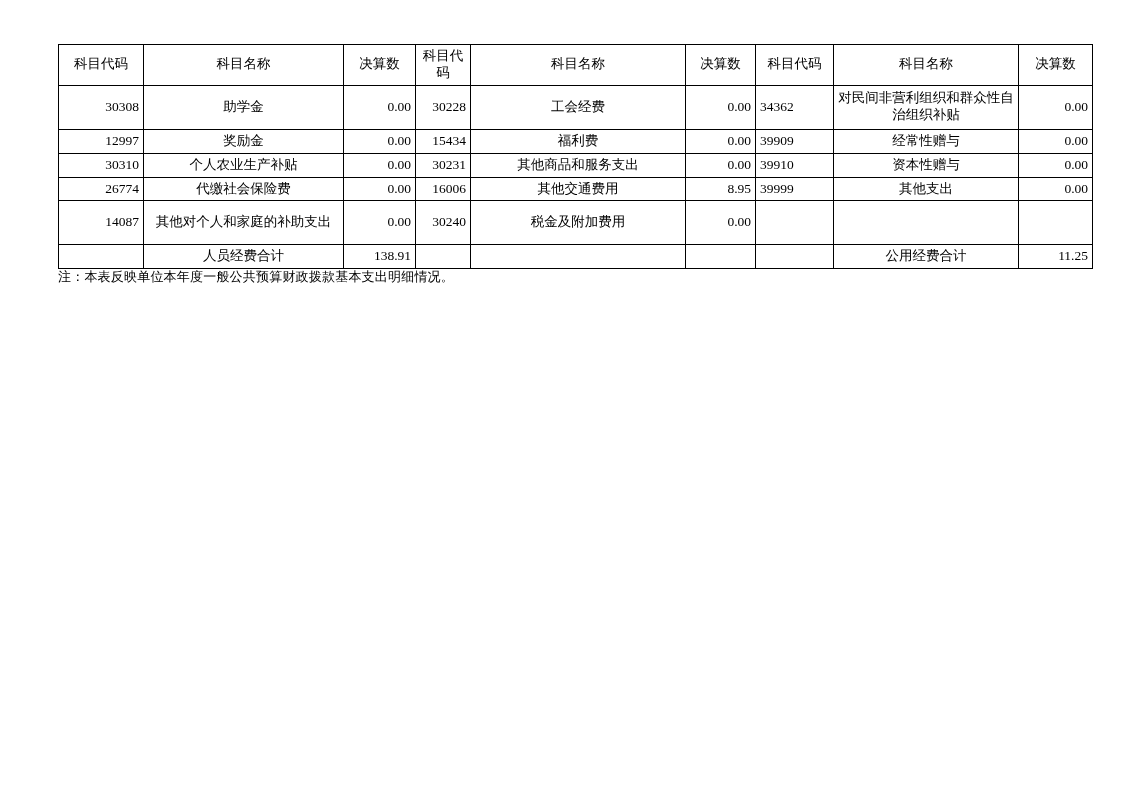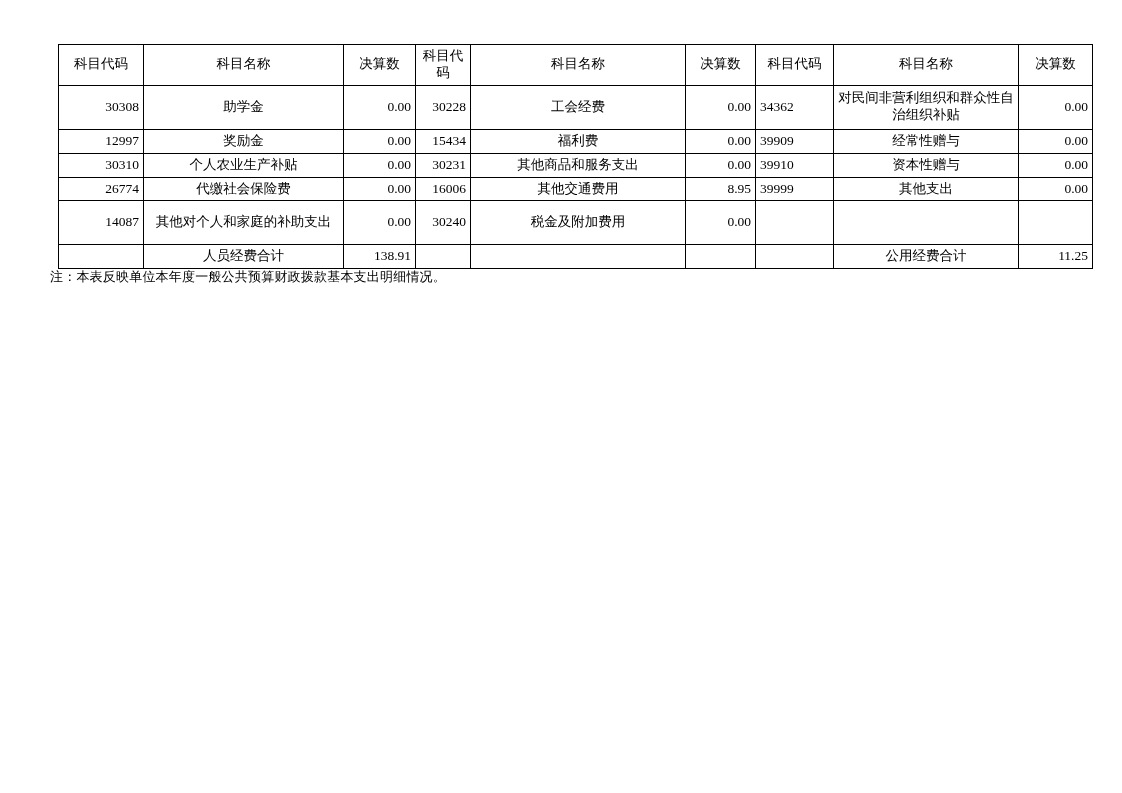--- a/index.html
+++ b/index.html
@@ -50,21 +50,21 @@
   .c-amt2   { width: 70px;  text-align: right;  padding-right: 5px; }
   .c-code3  { width: 78px;  text-align: left;   padding-left: 4px; }
   .c-name3  { width: 185px; text-align: center; }
   .c-amt3   { width: 74px;  text-align: right;  padding-right: 5px; }
 
   thead td { text-align: center; }
   .hdr td { text-align: center; }
   .two-line { line-height: 1.3; }
   .note {
     position: absolute;
-    left: 50px;
+    left: 58px;
     top: 268px;
     font-size: 13px;
     letter-spacing: 0.2px;
     text-align: center;
   }
   .pagenum {
     position: absolute;
     left: 0;
     top: 800px;
     width: 1122px;

